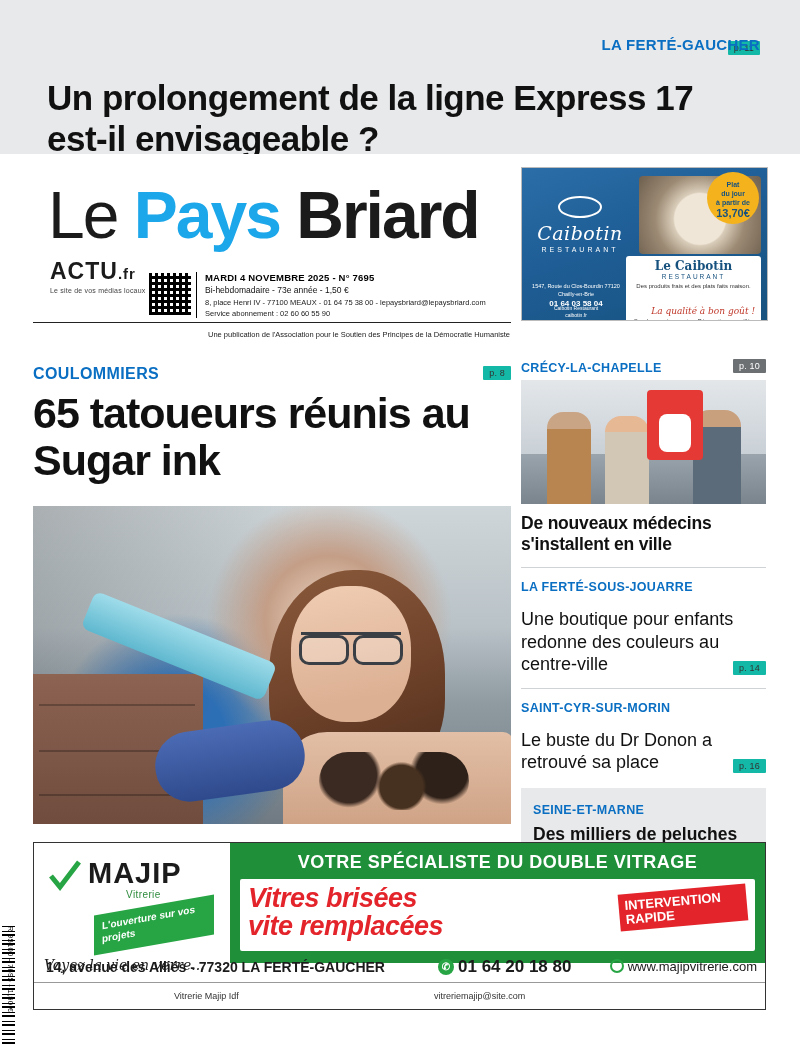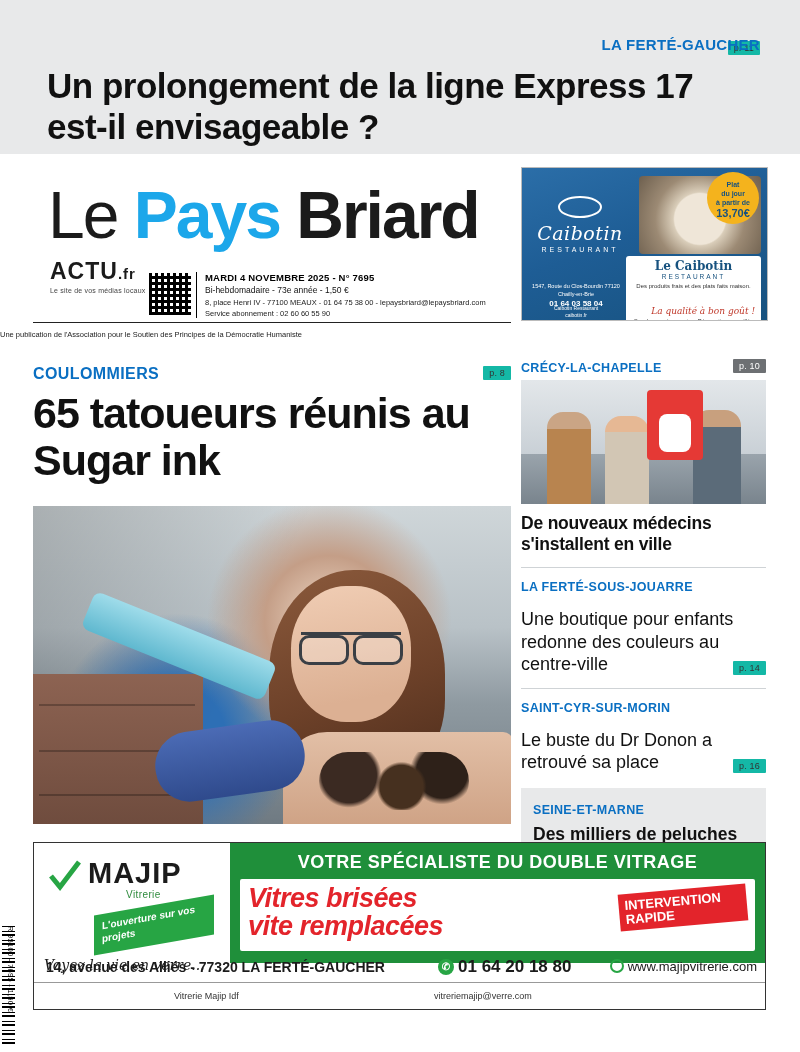--- a/index.html
+++ b/index.html
@@ -37,21 +37,21 @@
   }
   .kicker-blue {
     color: #0a6fc2;
     font-weight: bold;
     font-size: 15px;
     letter-spacing: 0.3px;
     text-transform: uppercase;
     text-align: right;
   }
   .top-headline {
-    margin-top: 12px;
+    margin-top: 24px;
     font-size: 35px;
     font-weight: bold;
     line-height: 1.18;
     letter-spacing: -0.5px;
     color: #111;
     max-width: 720px;
   }
   .pagetag {
     display: inline-block;
     background: #14b8a6;
@@ -144,21 +144,21 @@
   }
   .issue-line4 {
     font-size: 7.5px;
     color: #222;
     margin-top: 2px;
   }
   .assoc-line {
     position: absolute;
     left: 0; top: 330px;
     width: 510px;
-    text-align: left;
+    text-align: right;
     font-size: 7.5px;
     color: #222;
   }
   .rule-under-masthead {
     position: absolute;
     left: 33px; top: 322px;
     width: 478px;
     border-top: 1px solid #222;
   }
 
@@ -837,21 +837,21 @@
       <div class="ad-phone">
         <span class="phone-dot">✆</span><span>01 64 20 18 80</span>
       </div>
       <div class="ad-web">
         <span class="globe-dot"></span><span>www.majipvitrerie.com</span>
       </div>
     </div>
 
     <div class="ad-foot">
       <div class="f1">Vitrerie Majip Idf</div>
-      <div class="f2">vitreriemajip@verre.com</div>
+      <div class="f2">vitreriemajip@site.com</div>
     </div>
   </div>
 
   <div class="barcode">
     <div class="bars"></div>
     <div class="btext">R 95100 - 7695 - 1,50 €</div>
   </div>
 
 </div>
 

